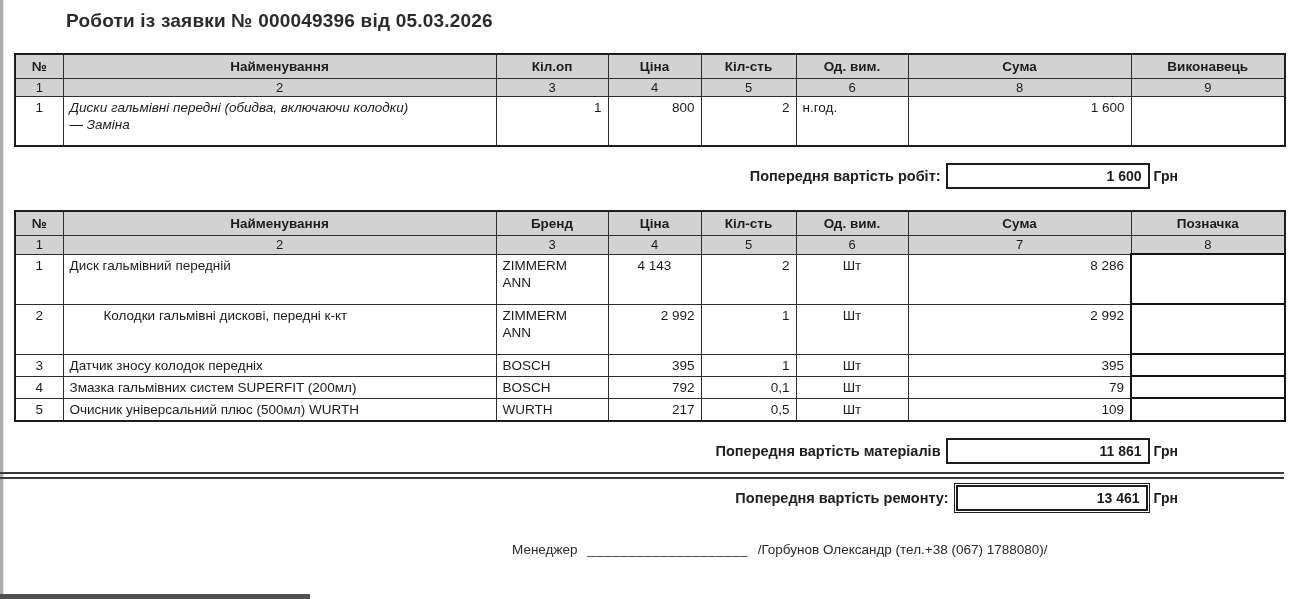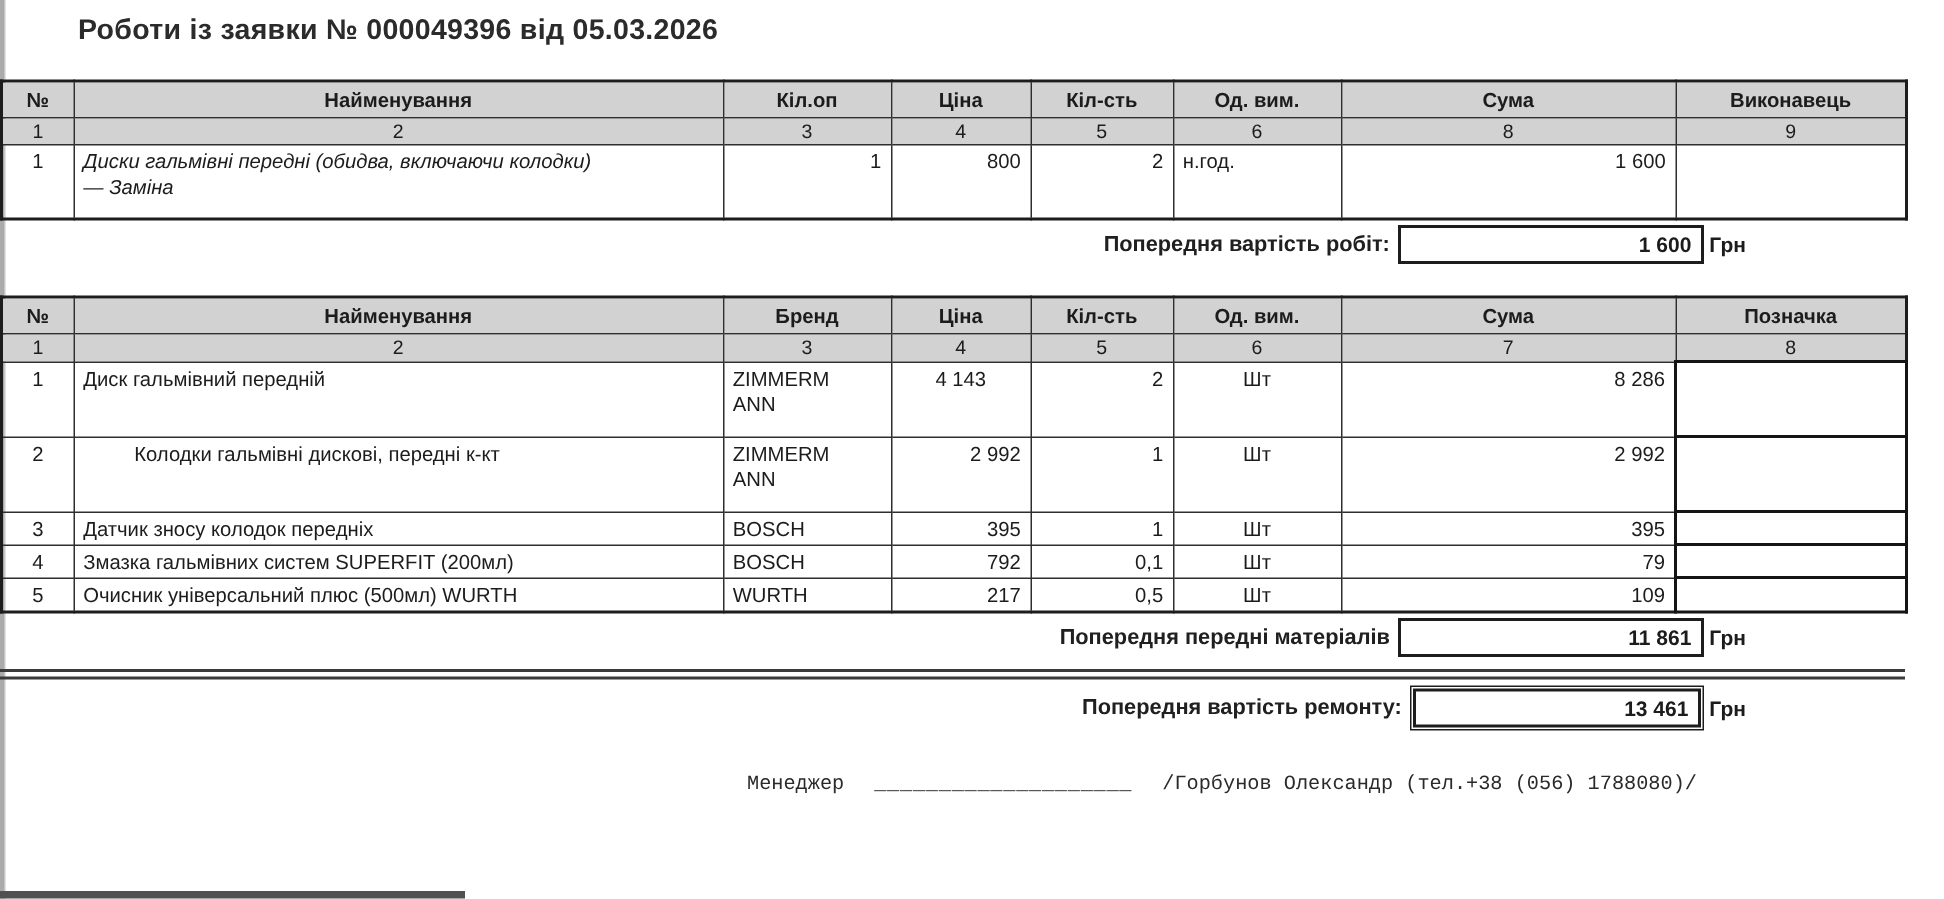--- a/index.html
+++ b/index.html
@@ -4,21 +4,21 @@
 <style>
   html,body { margin:0; padding:0; }
   body {
     width:1296px; height:599px; position:relative; overflow:hidden;
     background:#ffffff; color:#1c1c1c;
     font-family:"Liberation Sans","DejaVu Sans",sans-serif;
   }
   .page-left-border { position:absolute; left:0; top:0; width:3px; height:599px;
     background:#ababab; border-right:1px solid #e2e2e2; }
   .bottom-bar { position:absolute; left:0; bottom:0; width:310px; height:5px; background:#505050; }
-  .content { position:absolute; left:0; top:0; width:1270px; }
+  .content { position:absolute; left:14px; top:0; width:1270px; }
 
   .doc-title { margin:9px 0 0 52px; font-size:19px; line-height:23px; font-weight:700;
     color:#2b2b2b; letter-spacing:.2px; }
   .doc-title.second { margin-top:40px; }
 
   table.grid { width:1270px; border-collapse:collapse; table-layout:fixed;
     border:2px solid #1d1d1d; margin-top:21px; }
   table.grid th, table.grid td { border:1px solid #2e2e2e; padding:2px 6px;
     font-size:13.5px; line-height:17px; vertical-align:top; overflow:hidden; }
   table.grid thead th { background:#d2d2d2; font-weight:700; text-align:center;
@@ -26,36 +26,36 @@
   table.grid thead tr.num-row td { background:#d2d2d2; font-weight:400;
     text-align:center; padding:0 4px; font-size:13px; line-height:17px; }
   .works tbody td { height:44px; }
   .materials tbody tr:nth-child(-n+2) td { height:44px; }
   .materials tbody td:last-child { border:2px solid #141414; }
   .cell-inner { display:inline-block; text-align:inherit; max-width:100%; }
   td .cell-inner { display:block; }
   .works .inner-name { max-width:345px; }
   .inner-brand { max-width:70px; overflow-wrap:anywhere; }
 
-  .summary-row { display:flex; align-items:center; margin-top:3px; }
+  .summary-row { display:flex; align-items:center; margin-top:16px; }
   .summary-label { flex:1; text-align:right; font-weight:700; font-size:14.5px;
     padding-right:5px; color:#202020; }
   .summary-box { width:188px; border:2px solid #1d1d1d; font-weight:700; font-size:14px;
     text-align:right; padding:2px 6px; line-height:18px; background:#fff; }
   .summary-box-outer { width:192px; border:1px solid #1d1d1d; padding:1px; background:#fff; }
   .summary-box-outer .summary-box { width:176px; border-width:2px; }
   .summary-unit { font-weight:700; font-size:14px; margin-left:4px; }
   .summary-spacer { width:106px; }
 
   .double-rule { margin:8px 0 0 -14px; width:1284px; height:3px;
     border-top:2px solid #3b3b3b; border-bottom:2px solid #3b3b3b; }
   .repair-row { margin-top:4px; }
 
   .manager-row { margin-top:29px; padding-left:498px; font-size:13.5px; color:#2a2a2a;
-    display:flex; align-items:baseline; gap:20px; white-space:nowrap;font-family:Liberation Mono, monospace; }
+    display:flex; align-items:baseline; gap:10px; white-space:nowrap; }
   .sig-line { letter-spacing:.5px; }
 </style>
 </head>
 <body>
 
 <div class="page-left-border"></div>
 
 <div class="content">
 
   <div class="doc-title">Роботи із заявки №  000049396 від 05.03.2026</div>
@@ -292,38 +292,38 @@
             <div class="cell-inner inner-sum">109</div>
           </td>
           <td style="text-align: left;">
             <div class="cell-inner inner-mark"></div>
           </td>
         </tr>
       </tbody>
   </table>
 
   <div class="summary-row">
-    <div class="summary-label">Попередня передні матеріалів</div>
+    <div class="summary-label">Попередня вартість матеріалів</div>
     <div class="summary-box">11 861</div>
     <div class="summary-unit">Грн</div>
     <div class="summary-spacer"></div>
   </div>
 
   <div class="double-rule"></div>
 
   <div class="summary-row repair-row">
     <div class="summary-label">Попередня вартість ремонту:</div>
     <div class="summary-box-outer">
       <div class="summary-box">13 461</div>
     </div>
     <div class="summary-unit">Грн</div>
     <div class="summary-spacer"></div>
   </div>
 
   <div class="manager-row">
     <span>Менеджер</span>
     <span class="sig-line">____________________</span>
-    <span>/Горбунов Олександр (тел.+38 (056) 1788080)/</span>
+    <span>/Горбунов Олександр (тел.+38 (067) 1788080)/</span>
   </div>
 
 </div>
 
 <div class="bottom-bar"></div>
 
 </body></html>

